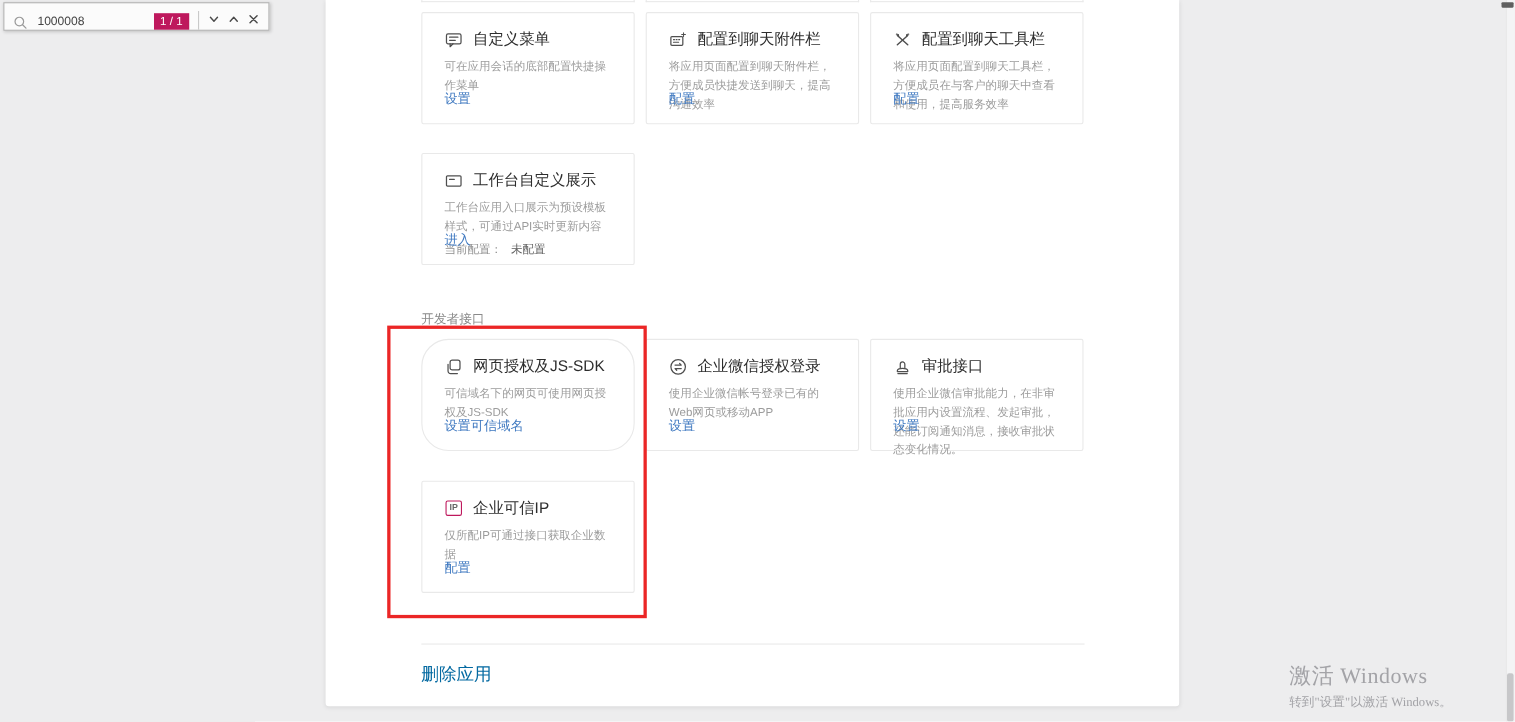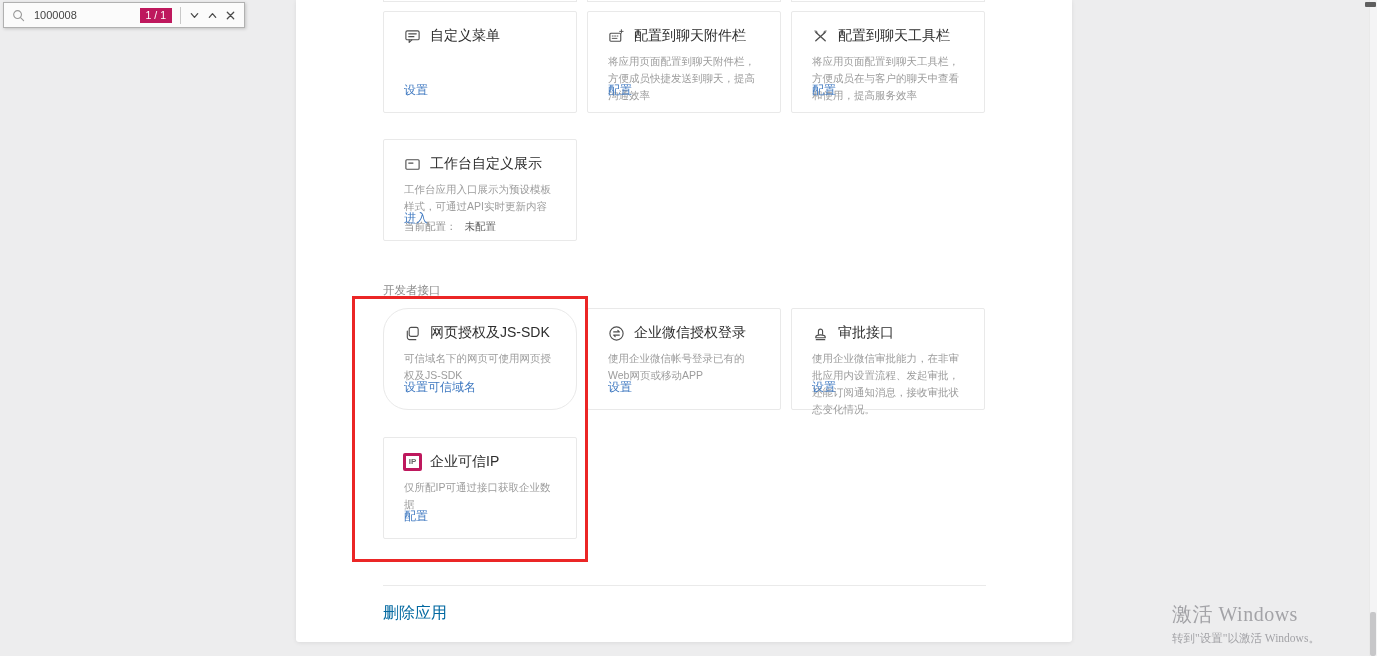--- a/index.html
+++ b/index.html
@@ -31,31 +31,31 @@
   .section-label { position:absolute; left:383px; top:283px; font-size:11.5px; color:#8a8a8a; }
   .red-box { position:absolute; left:352px; top:296px; width:230px; height:260px; border:3px solid #eb2626; z-index:6; pointer-events:none; }
   .divider { position:absolute; left:383px; top:585px; width:603px; height:1px; background:#eaeaea; }
   .delete-link { position:absolute; left:383px; top:603px; font-size:16px; color:#0369a1; cursor:pointer; text-decoration:none; }
   .watermark { position:absolute; left:1172px; top:601px; color:#a3a3a7; z-index:8;font-family:Liberation Serif, serif; }
   .watermark-l1 { font-size:20px; letter-spacing:0.5px; }
   .watermark-l2 { font-size:11.5px; margin-top:3px; }
   .find-bar {
     position:absolute; left:3px; top:2px; width:242px; height:26px; box-sizing:border-box;
     background:#fbfbfb; border:1px solid #b1b1b1; box-shadow:1px 1px 3px rgba(0,0,0,0.18);
-    display:flex; align-items:center; padding:0 5px 0 8px; z-index:10;
+    display:flex; align-items:flex-end; padding:0 5px 0 8px; z-index:10;
   }
   .find-input {
     border:none; outline:none; background:transparent;
     font-size:11px; color:#444; width:98px; margin-left:7px;
     font-family:"Liberation Sans","DejaVu Sans",sans-serif;
   }
   .find-badge { margin-left:auto; background:#be185d; color:#fff; font-size:10.5px; padding:1.5px 6px; }
   .find-sep { width:1px; height:17px; background:#c9c9c9; margin:0 4px 0 8px; }
   .find-btn { width:18px; height:20px; display:flex; align-items:center; justify-content:center; cursor:pointer; }
-  .ip-box { font-size:8px; font-weight:bold; color:#666; border:3px solid #be185d; border-radius:2px; padding:2px 2.5px; line-height:1; }
+  .ip-box { font-size:8px; font-weight:bold; color:#666; border:1px solid #be185d; border-radius:2px; padding:2px 2.5px; line-height:1; }
   .scroll-track { position:absolute; right:0; top:0; width:8px; height:656px; background:#f4f4f5; border-left:1px solid #e9e9e9; box-sizing:border-box; }
   .scroll-arrow { position:absolute; right:1px; top:2px; width:11px; height:5px; background:#5f5f5f; border-radius:1px; }
   .scroll-thumb { position:absolute; right:1px; top:612px; width:6px; height:44px; background:#c7c7c9; border-radius:2px; }
   svg.ic { stroke:#4f4f4f; fill:none; stroke-width:1.2; stroke-linecap:round; stroke-linejoin:round; }
 </style>
 </head>
 <body>
 
 <div class="find-bar">
   <span style="display:flex;">
@@ -95,20 +95,21 @@
   <div class="card-title">
     <span class="card-icon">
       <svg class="ic" width="17" height="17" viewBox="0 0 18 18">
           <rect x="2" y="3" width="14" height="9.5" rx="1.5"></rect>
           <path d="M5 6.2h8M5 9.2h5.5"></path>
           <path d="M5.5 12.5v2.8l2.8-2.8"></path>
         </svg>
     </span>
     <span>自定义菜单</span>
   </div>
+  <div class="card-desc">可在应用会话的底部配置快捷操作菜单</div>
   <a class="card-link">设置</a>
 </div>
 
 <div class="card" style="left:587px;top:11px;">
   <div class="card-title">
     <span class="card-icon">
       <svg class="ic" width="17" height="17" viewBox="0 0 18 18">
           <rect x="2" y="5.5" width="11.5" height="8.5" rx="1"></rect>
           <path d="M4.5 8.5h1M7 8.5h1M9.5 8.5h1M4.5 11h5" stroke-width="1"></path>
           <path d="M14.2 1.8v3.6M12.4 3.6h3.6" stroke-width="1"></path>

